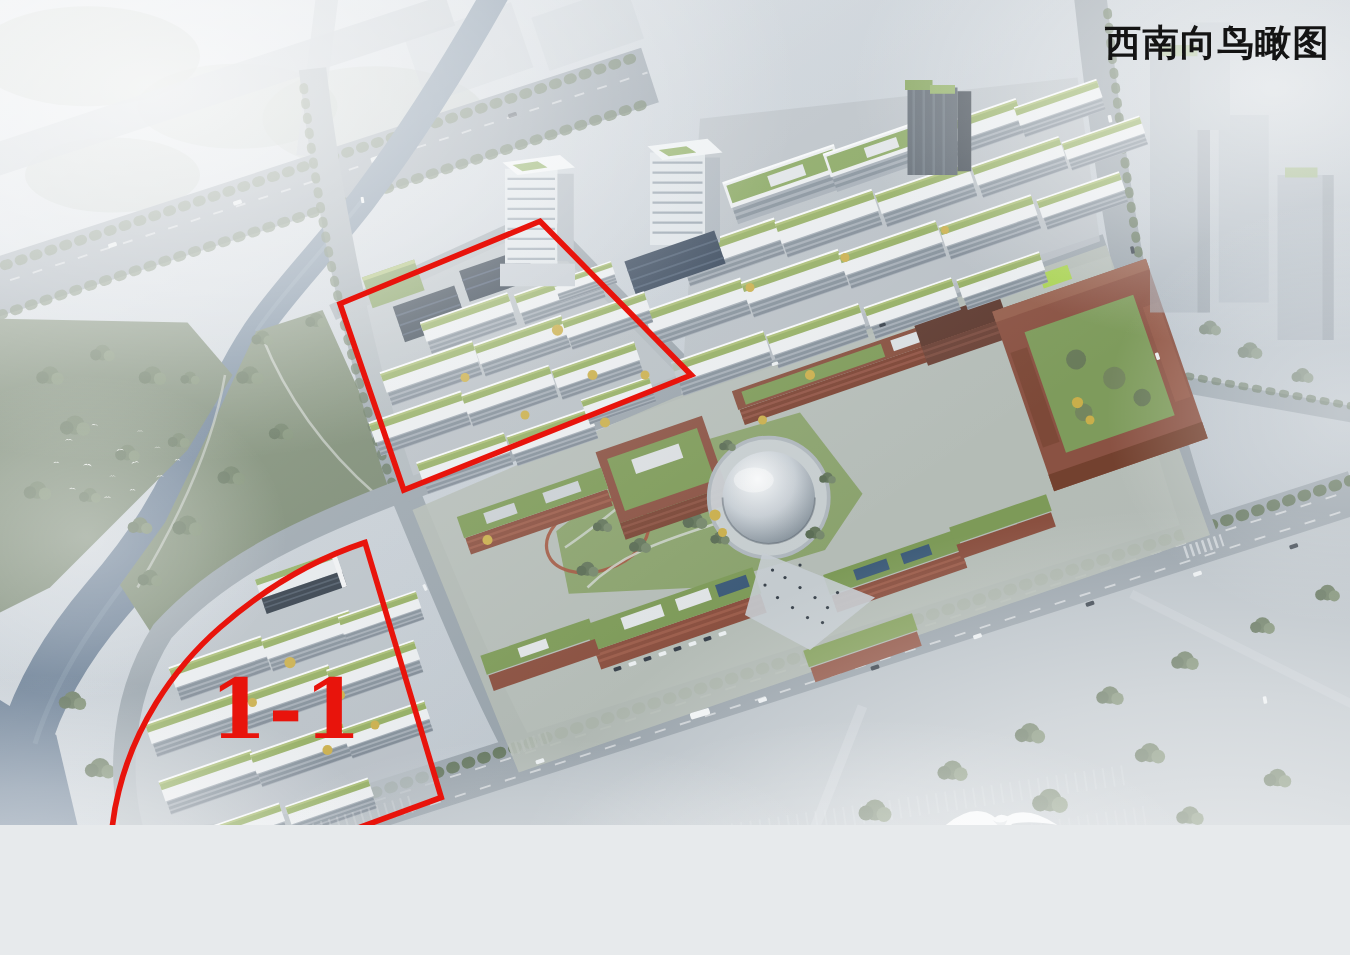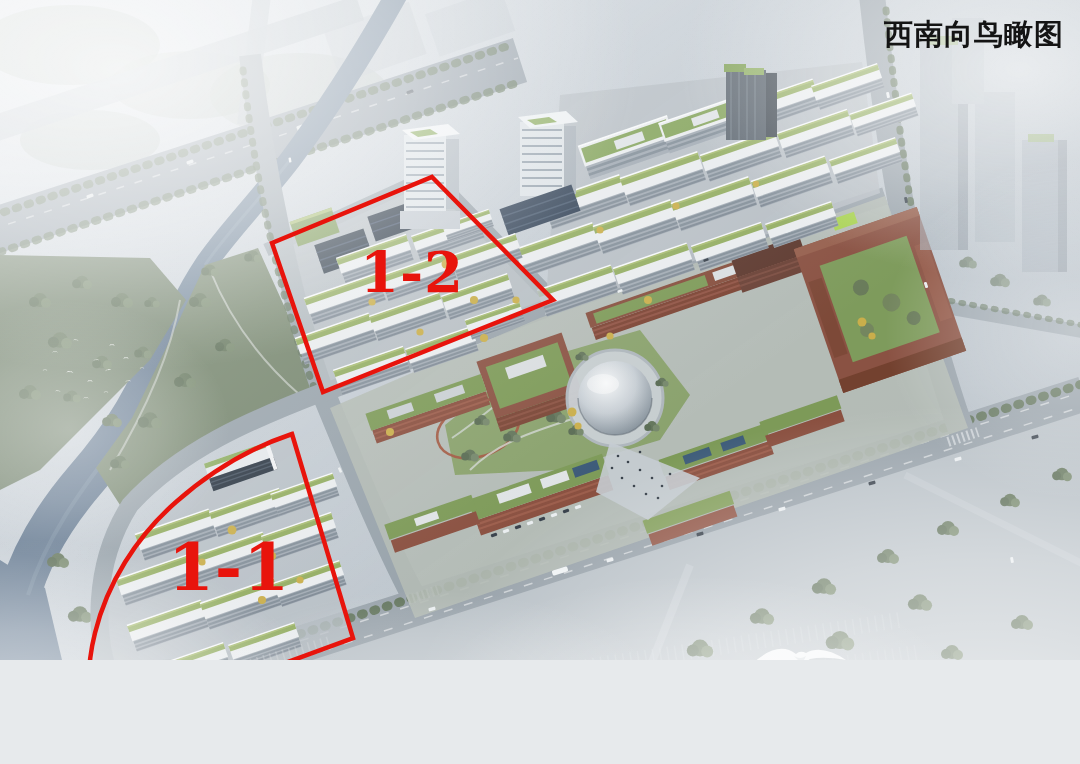--- a/index.html
+++ b/index.html
@@ -550,15 +550,14 @@
     <ellipse cx="430" cy="700" rx="240" ry="110" fill="url(#fogR)" opacity="0.45"></ellipse>
   </g>
 
   <g>
     <polygon points="432,177 553,300 323,392 272,243" fill="none" stroke="#e8140c" stroke-width="4.5" stroke-linejoin="miter"></polygon>
     <path d="M 292 434 L 353 638 L 94 733 C 87 700 86 668 95 633 C 107 584 136 537 176 502 C 210 472 250 448 292 434 Z" fill="none" stroke="#e8140c" stroke-width="4.5"></path>
   </g>
 </svg>
 
 <div class="view-title">西南向鸟瞰图</div>
-<div class="zone-label zl-12">1-2</div>
 <div class="zone-label zl-11">1-1</div>
 </div>
 
 </body></html>

